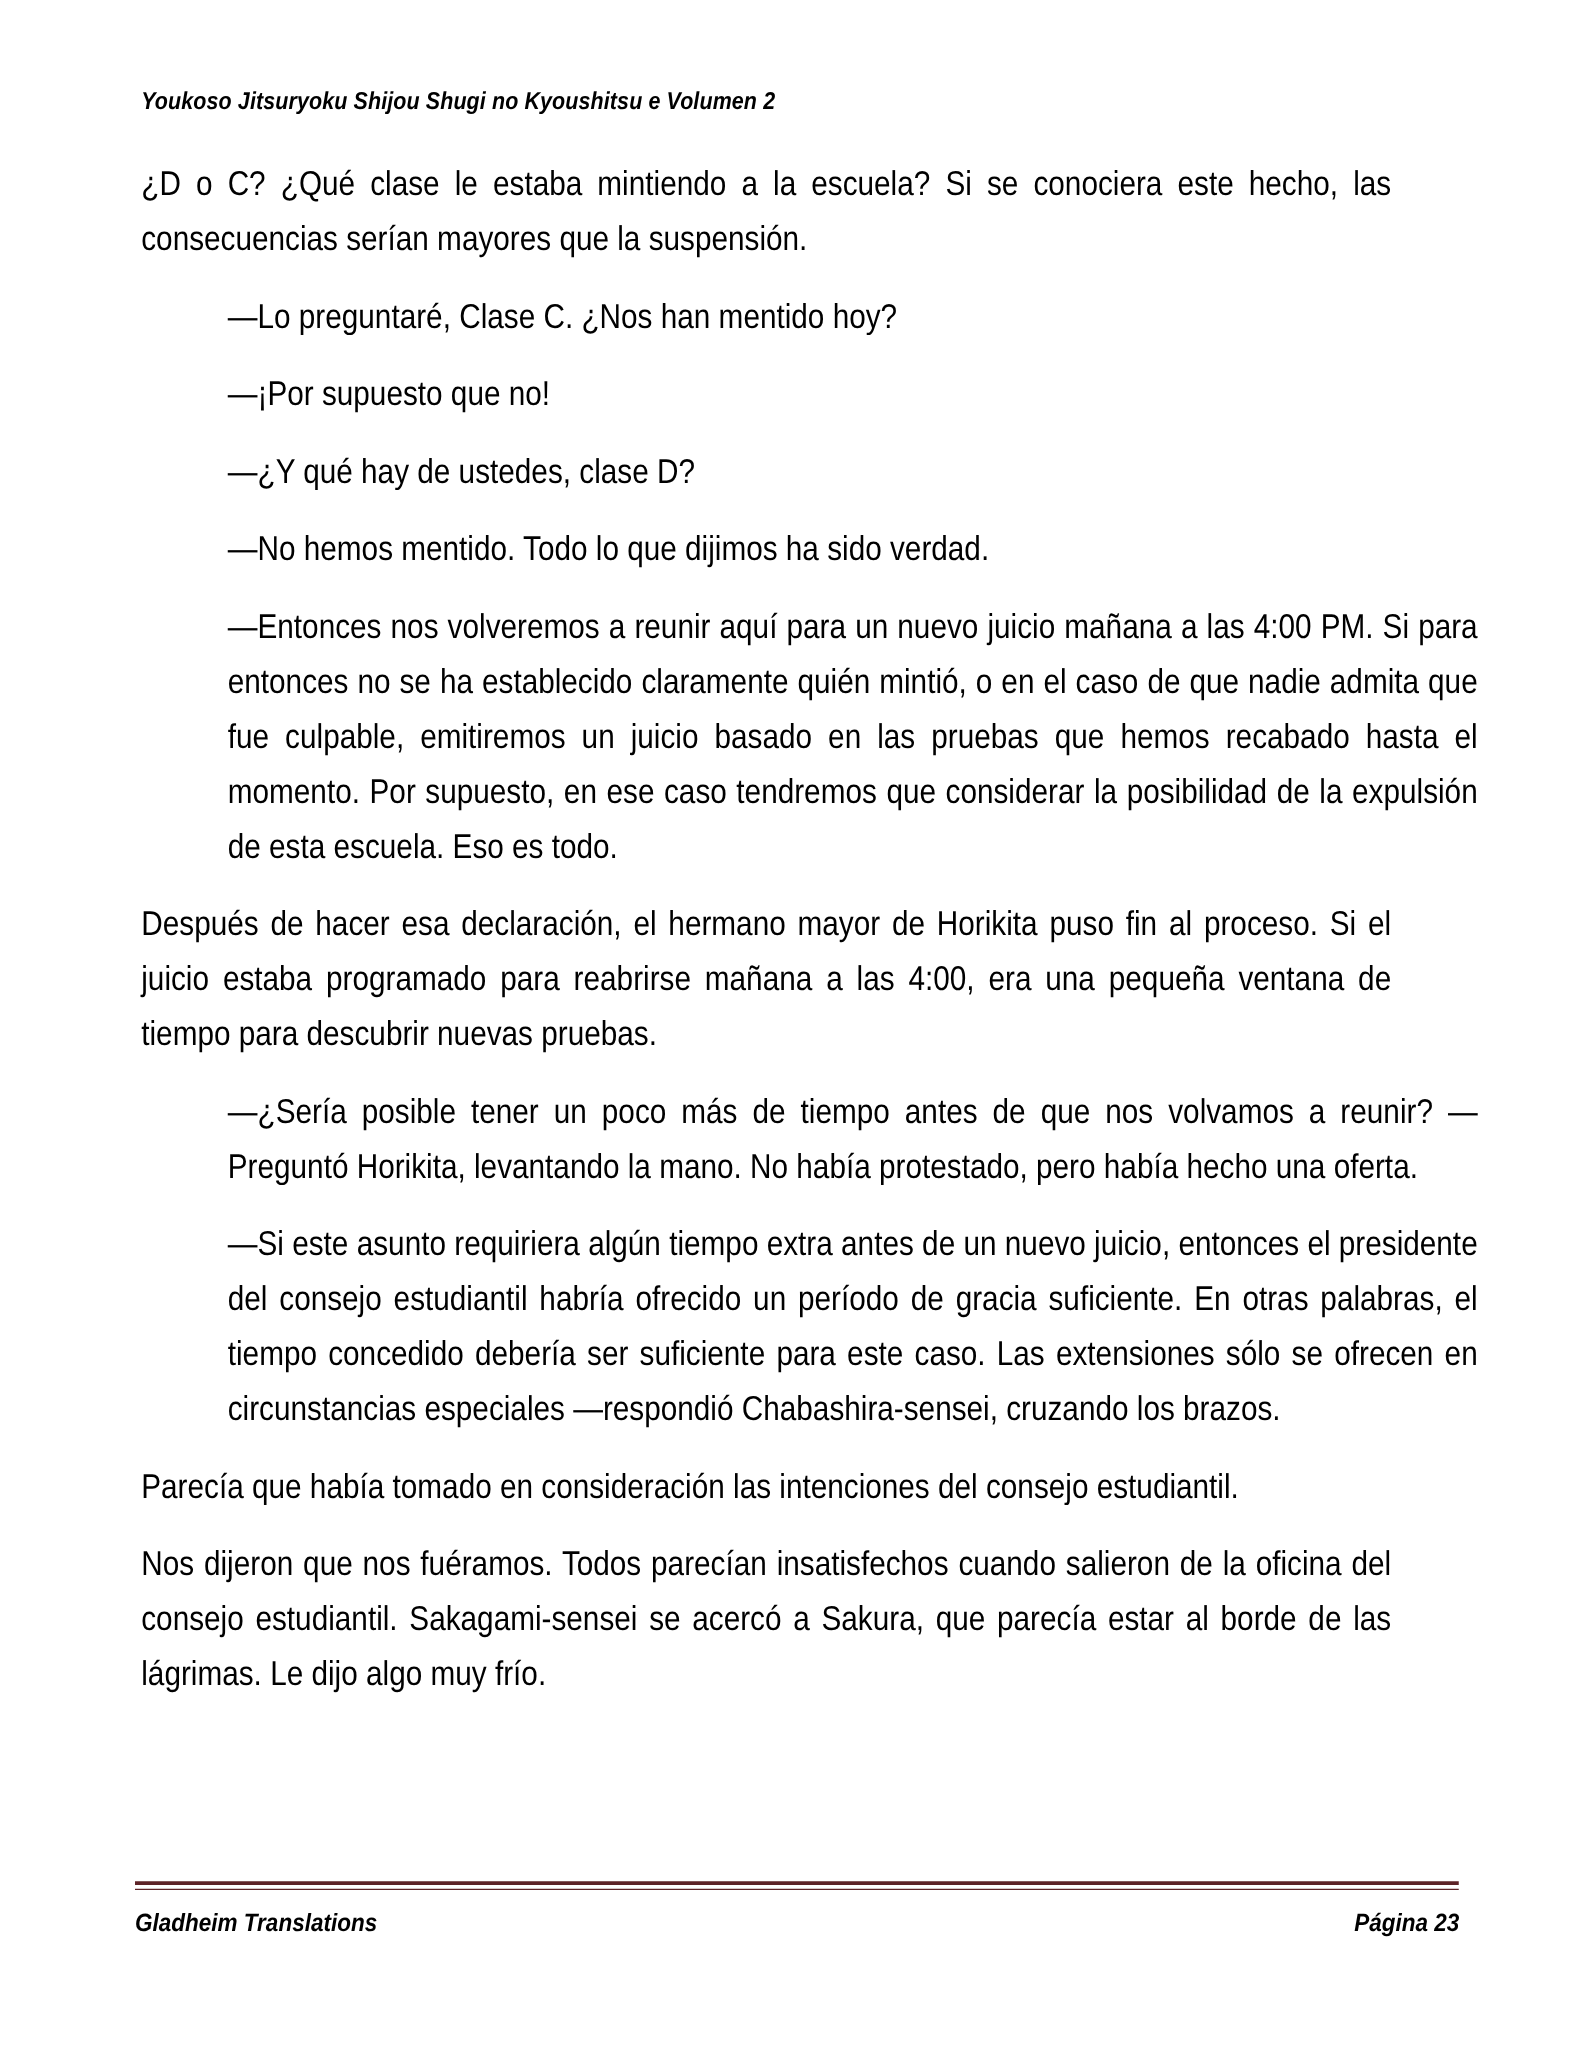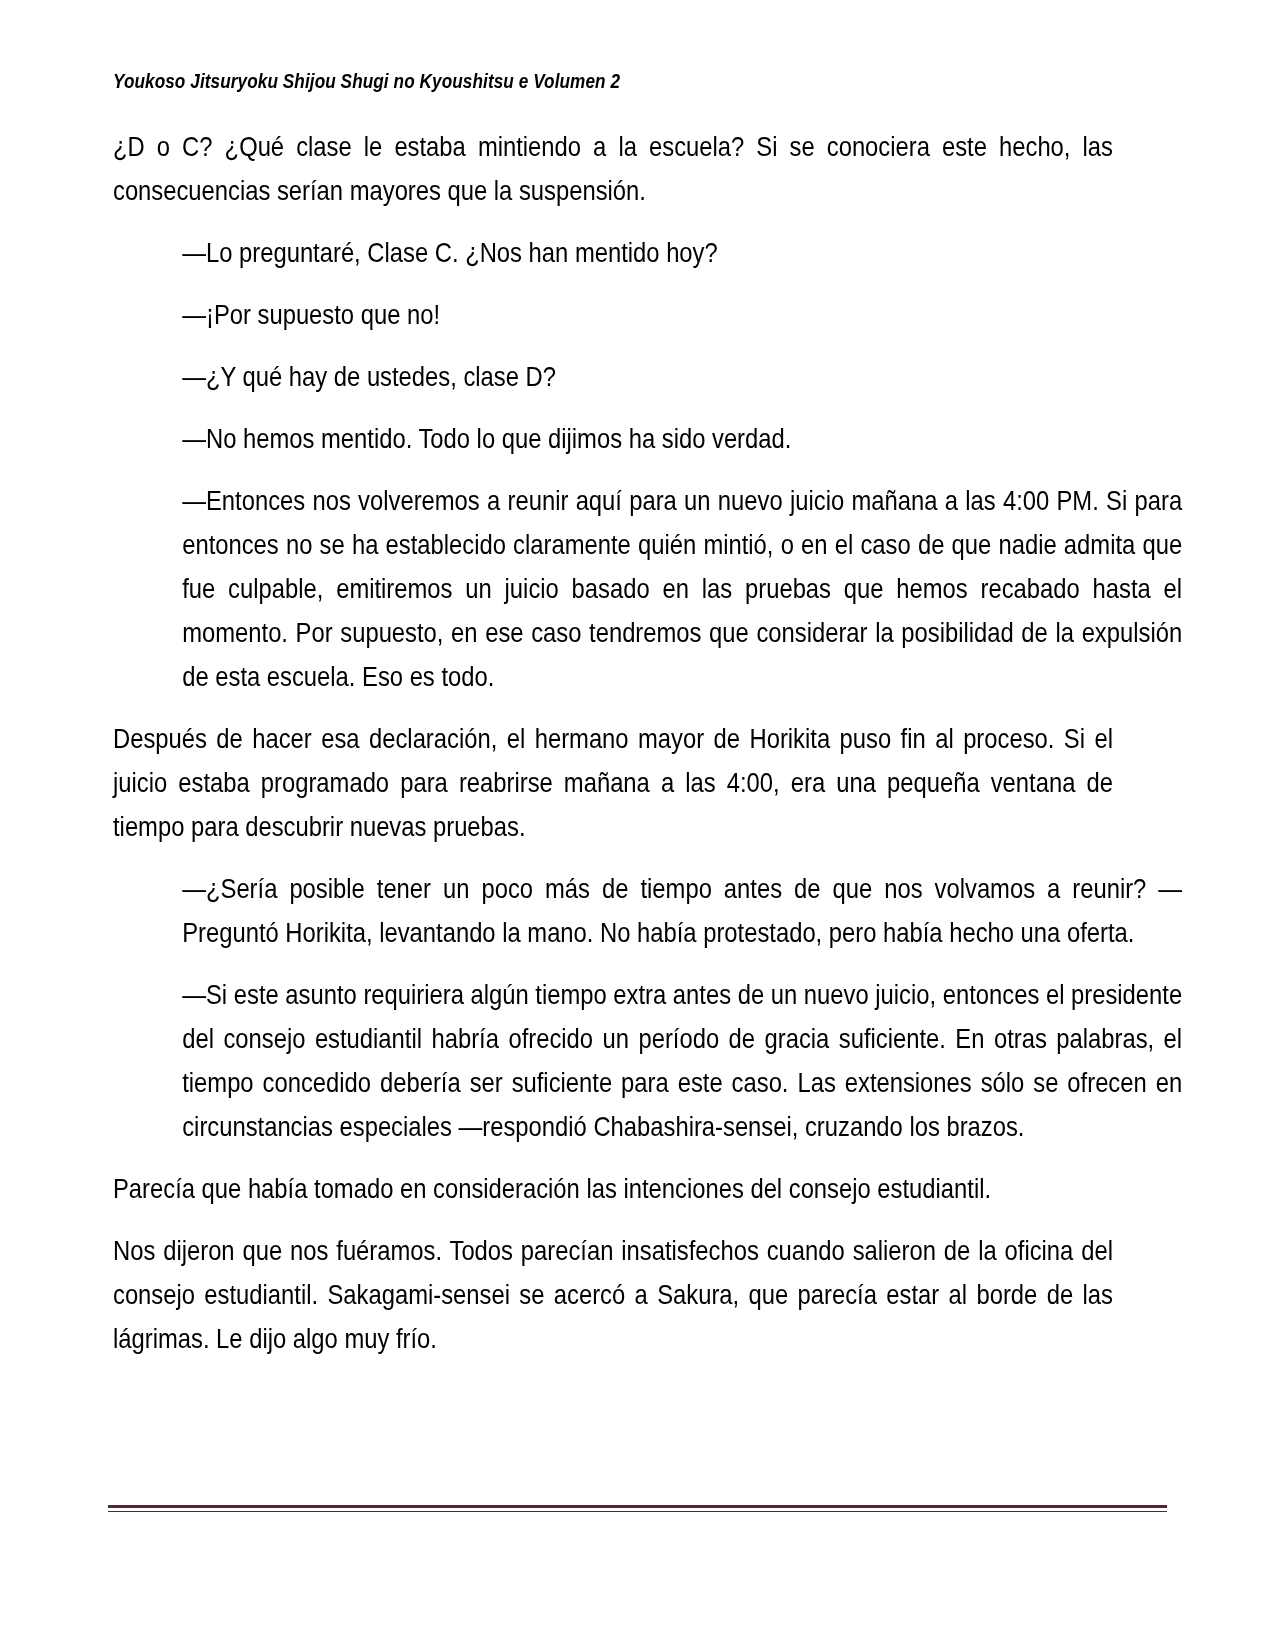--- a/index.html
+++ b/index.html
@@ -120,15 +120,19 @@
       <p class="para indent">—Entonces nos volveremos a reunir aquí para un nuevo juicio mañana a las 4:00 PM. Si para entonces no se ha establecido claramente quién mintió, o en el caso de que nadie admita que fue culpable, emitiremos un juicio basado en las pruebas que hemos recabado hasta el momento. Por supuesto, en ese caso tendremos que considerar la posibilidad de la expulsión de esta escuela. Eso es todo.</p>
       <p class="para">Después de hacer esa declaración, el hermano mayor de Horikita puso fin al proceso. Si el juicio estaba programado para reabrirse mañana a las 4:00, era una pequeña ventana de tiempo para descubrir nuevas pruebas.</p>
       <p class="para indent">—¿Sería posible tener un poco más de tiempo antes de que nos volvamos a reunir? —Preguntó Horikita, levantando la mano. No había protestado, pero había hecho una oferta.</p>
       <p class="para indent">—Si este asunto requiriera algún tiempo extra antes de un nuevo juicio, entonces el presidente del consejo estudiantil habría ofrecido un período de gracia suficiente. En otras palabras, el tiempo concedido debería ser suficiente para este caso. Las extensiones sólo se ofrecen en circunstancias especiales —respondió Chabashira-sensei, cruzando los brazos.</p>
       <p class="para">Parecía que había tomado en consideración las intenciones del consejo estudiantil.</p>
       <p class="para">Nos dijeron que nos fuéramos. Todos parecían insatisfechos cuando salieron de la oficina del consejo estudiantil. Sakagami-sensei se acercó a Sakura, que parecía estar al borde de las lágrimas. Le dijo algo muy frío.</p>
     </div>
 
   <div class="page-footer">
     <div class="footer-rule" style="border-top-color: rgb(93, 35, 39); border-bottom-color: rgb(93, 35, 39);"></div>
+    <div class="footer-row">
+      <div class="footer-left">Gladheim Translations</div>
+      <div class="footer-right">Página 23</div>
+    </div>
   </div>
 
 </div>
 
 </body></html>

